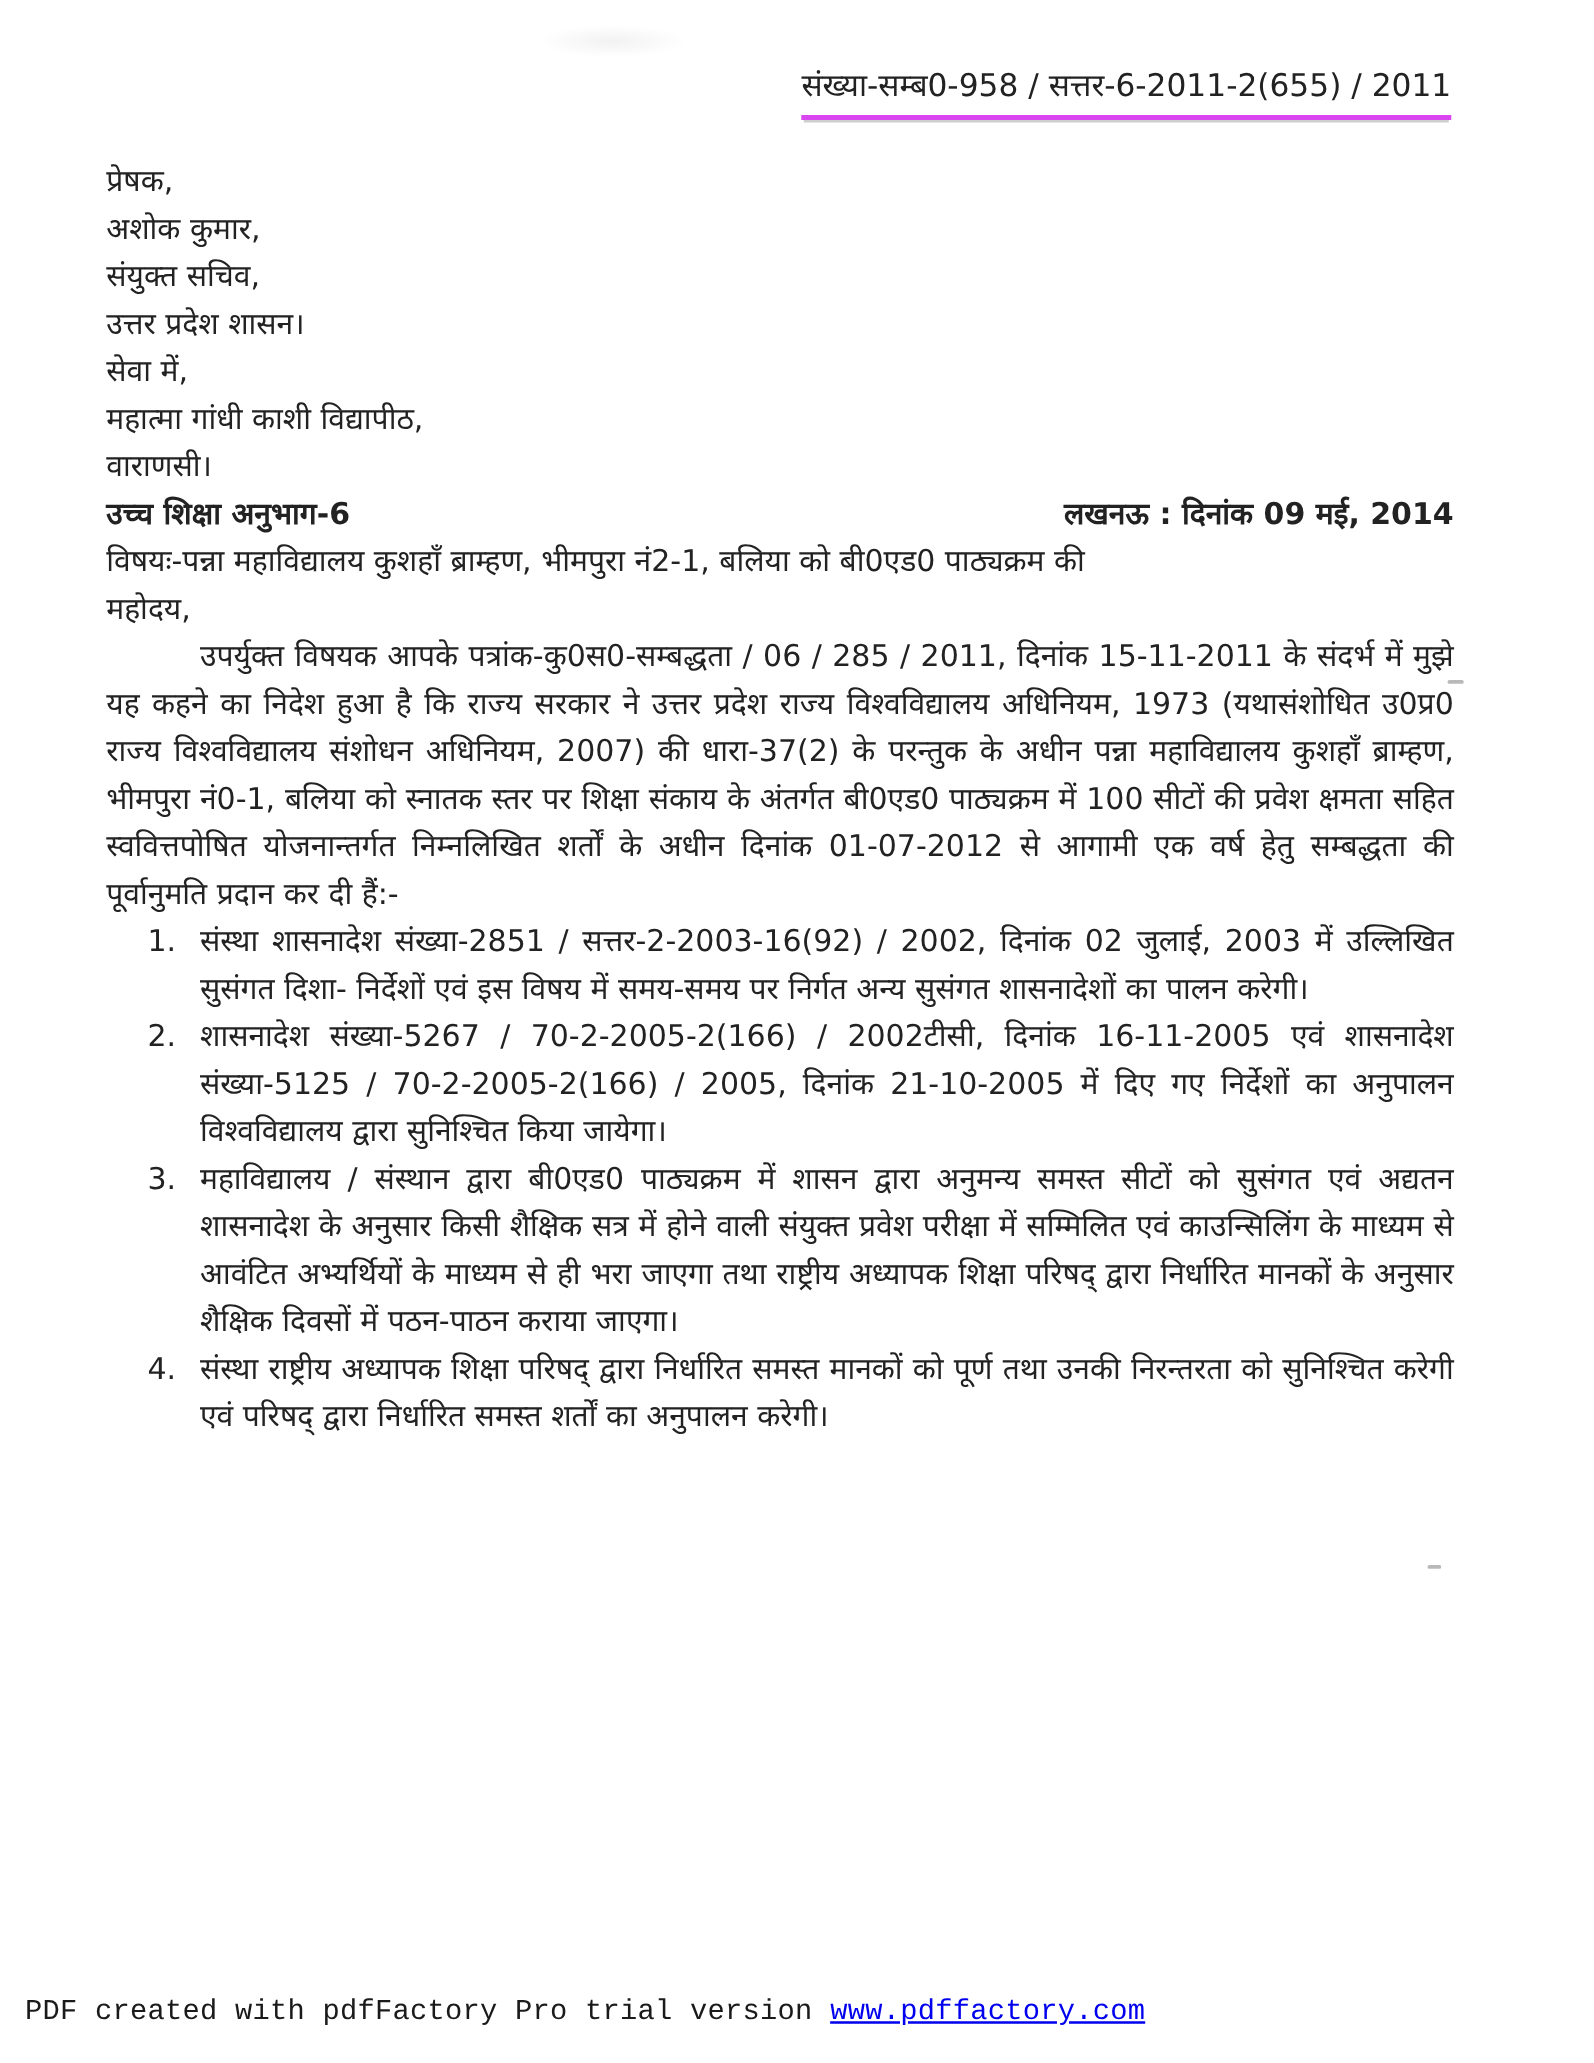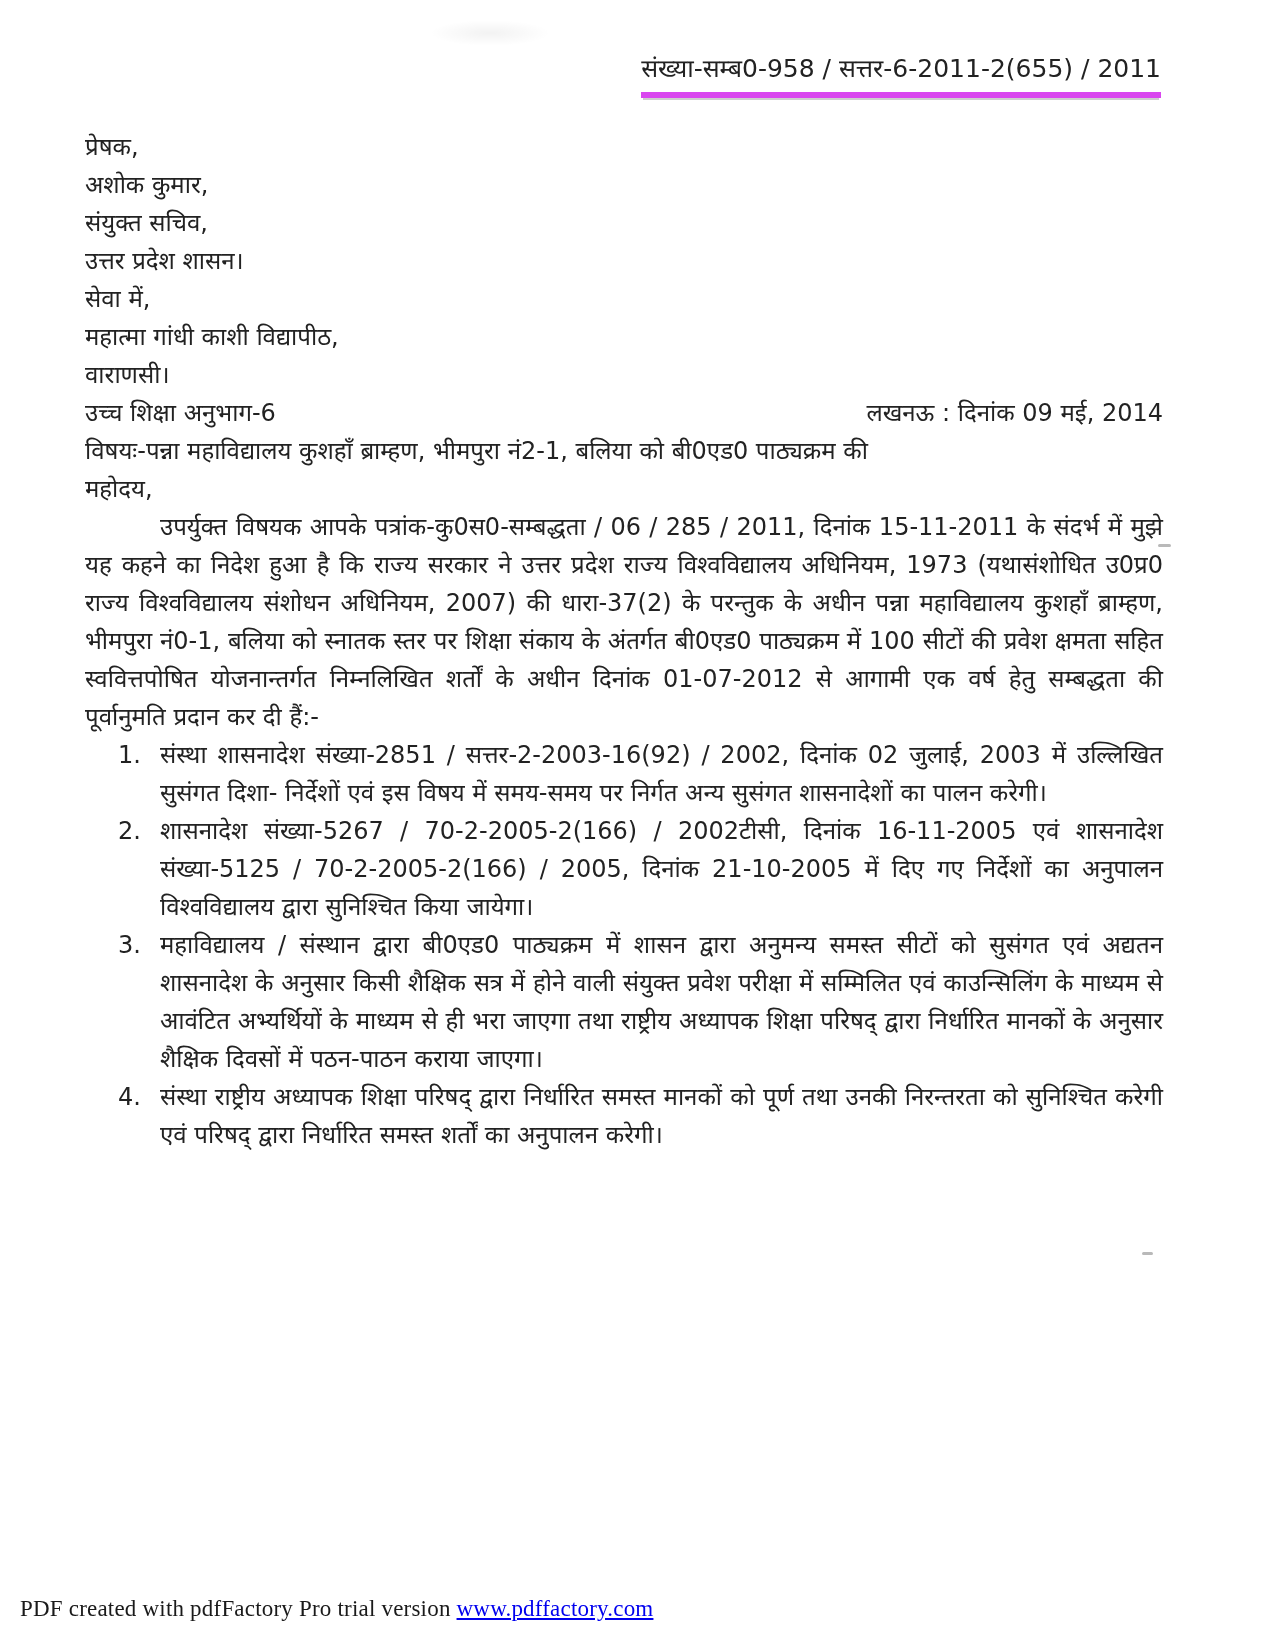--- a/index.html
+++ b/index.html
@@ -21,31 +21,32 @@
     font-size:24px;
     line-height:38px;
   }
   .ref-row{
     text-align:right;
     margin-bottom:30px;
     padding-right:2px;
   }
   .ref-underline{
     display:inline-block;
-    border-bottom:6px solid #d946ef;
+    border-bottom:4px solid #d946ef;
     box-shadow:0 4px 0 -2px rgba(60,60,60,.25);
     padding-bottom:4px;
     font-size:25px;
   }
   .block-label{margin:0;}
   .indent{}
   .section-row{
     display:flex;
     justify-content:space-between;
     align-items:flex-start;
+    font-weight:bold;
   }
   .place-date{padding-right:0px;}
   .subject .line2{margin-left:80px;}
   .body-par{
     text-align:justify;
     text-indent:75px;
   }
   .cond-item{
     display:flex;
     align-items:flex-start;
@@ -60,21 +61,21 @@
   }
   .continuation{
     text-align:right;
     padding-right:68px;
     margin-top:34px;
   }
   .footer{
     position:absolute;
     left:20px;bottom:28px;
     font-size:23px;
-    font-family:Liberation Serif, serif;
+    font-family:Liberation Mono, monospace;
     color:#1a1a1a;
     letter-spacing:.2px;
   }
   .footer a{
     text-decoration:underline;
     cursor:pointer;
   }
   .scan-artifact{position:absolute;background:#b9b9b9;border-radius:2px;}
   .smudge{
     position:absolute;

